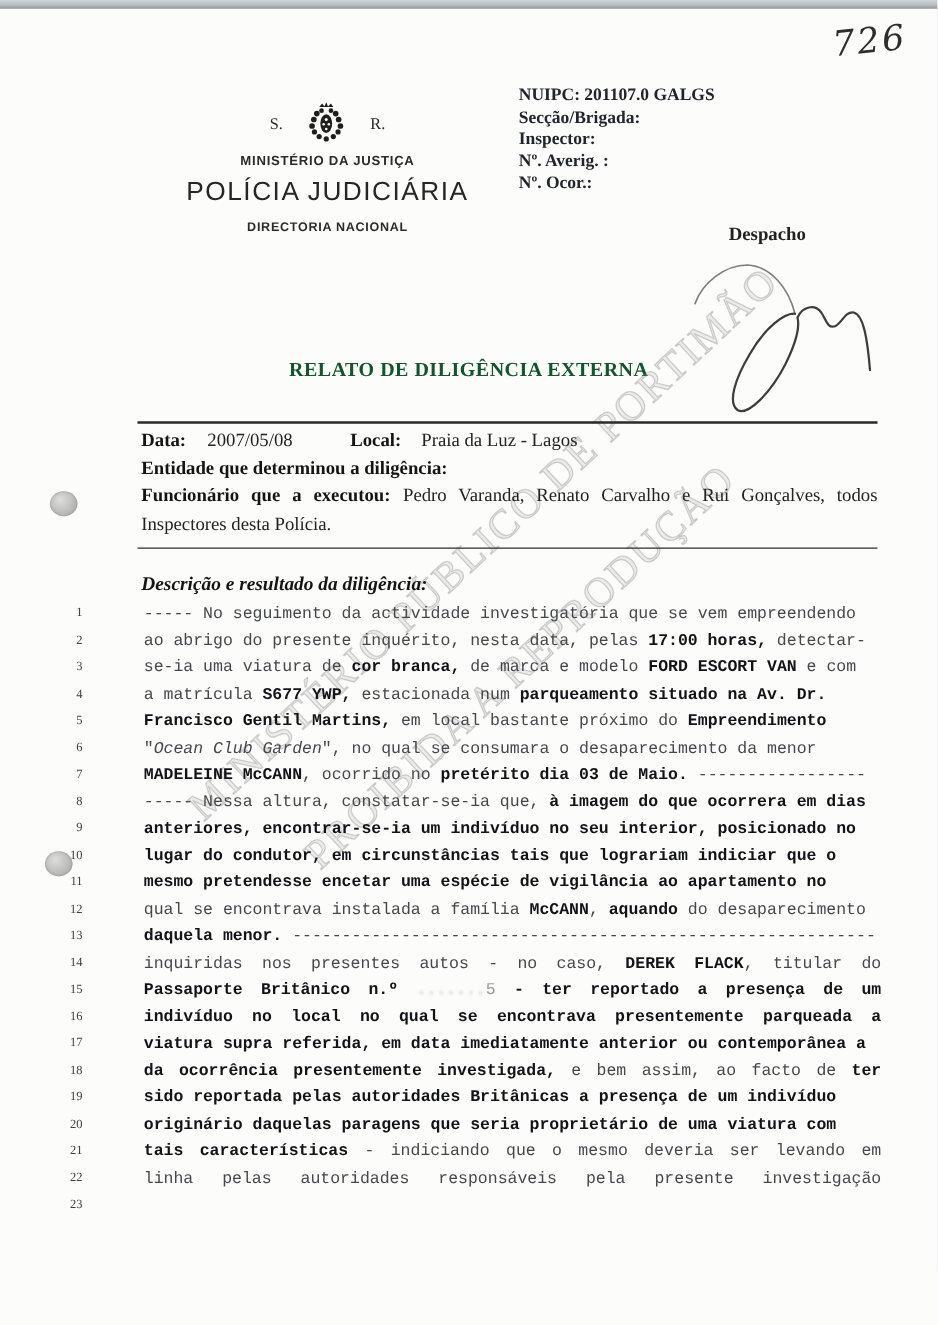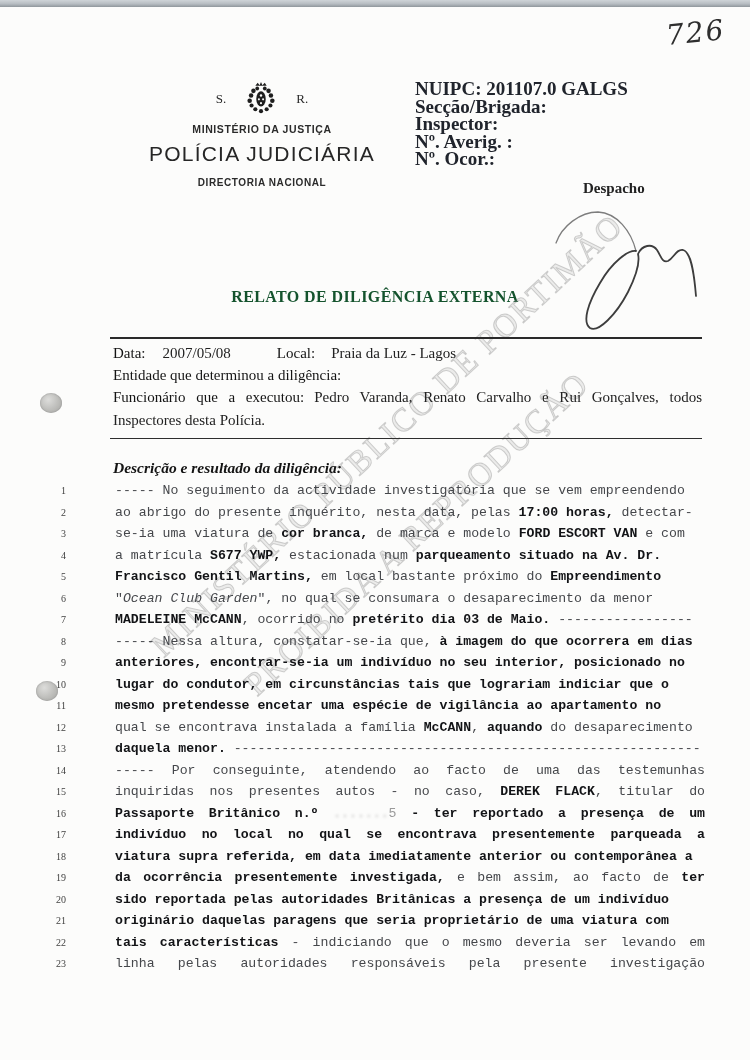--- a/index.html
+++ b/index.html
@@ -15,41 +15,41 @@
   .crest-row{display:flex;align-items:center;justify-content:center;gap:16px;
         font-size:13px;color:#2a2a2a;}
   .ministry{font-family:"Liberation Sans",sans-serif;font-size:10.5px;font-weight:bold;
         letter-spacing:.6px;color:#2b2b2b;margin-top:5px;}
   .org{font-family:"Liberation Sans",sans-serif;font-size:21px;letter-spacing:1.2px;
         color:#262626;margin-top:7px;}
   .dir{font-family:"Liberation Sans",sans-serif;font-size:10px;font-weight:bold;
         letter-spacing:.6px;color:#2b2b2b;margin-top:11px;}
 
   
-  .hdr-right{position:absolute;left:415px;top:80px;font-weight:bold;font-size:19px;
+  .hdr-right{position:absolute;left:415px;top:68px;font-weight:bold;font-size:14px;
         line-height:17.6px;color:#20242c;}
   .despacho{position:absolute;left:583px;top:180px;font-weight:bold;font-size:15px;color:#222;}
   .sig{position:absolute;left:535px;top:195px;}
 
   .doc-title{position:absolute;top:288px;left:0;width:750px;text-align:center;
         font-weight:bold;font-size:16px;letter-spacing:.4px;color:#14532d;}
 
   
   .wm{position:absolute;left:115px;top:408px;width:540px;text-align:center;
       transform:rotate(-43deg);pointer-events:none;line-height:92px;
       font-size:33px;letter-spacing:2px;font-family:"Liberation Serif",serif;
       color:rgba(150,150,150,0.16);-webkit-text-stroke:1px rgba(125,125,125,0.34);
       white-space:nowrap;}
 
   
   .meta{position:absolute;left:110px;top:337px;width:592px;border-top:2px solid #2a2a2a;
         font-size:15px;color:#222;}
   .meta .row{padding-left:3px;}
   .row-date{margin-top:6px;}
-  .lbl{font-weight:normal;color:#141414;}
+  .lbl{font-weight:bold;color:#141414;}
   .v-date{margin-left:17px;}
   .l-local{margin-left:46px;}
   .v-local{margin-left:16px;}
   .row-entity{margin-top:5px;}
   .row-official{margin-top:5px;text-align:justify;text-align-last:justify;}
   .row-official .lbl{margin-right:10px;}
   .row-official2{margin-top:6px;}
   .meta-rule{margin-top:9px;border-top:1.8px solid #2e2e2e;}
 
   
@@ -194,21 +194,20 @@
       <div class="bodyline"><span>a matrícula </span><span class="b">S677 YWP,</span><span> estacionada num </span><span class="b">parqueamento situado na Av. Dr.</span></div>
       <div class="bodyline"><span class="b">Francisco Gentil Martins,</span><span> em local bastante próximo do </span><span class="b">Empreendimento</span></div>
       <div class="bodyline"><span>"</span><span class="i">Ocean Club Garden</span><span>", no qual se consumara o desaparecimento da menor</span></div>
       <div class="bodyline"><span class="b u">MADELEINE McCANN</span><span>, ocorrido no </span><span class="b">pretérito dia 03 de Maio.</span><span> -----------------</span></div>
       <div class="bodyline"><span>----- Nessa altura, constatar-se-ia que, </span><span class="b">à imagem do que ocorrera em dias</span></div>
       <div class="bodyline"><span class="b">anteriores, encontrar-se-ia um indivíduo no seu interior, posicionado no</span></div>
       <div class="bodyline"><span class="b">lugar do condutor, em circunstâncias tais que lograriam indiciar que o</span></div>
       <div class="bodyline"><span class="b">mesmo pretendesse encetar uma espécie de vigilância ao apartamento no</span></div>
       <div class="bodyline"><span>qual se encontrava instalada a família </span><span class="b u">McCANN</span><span>, </span><span class="b">aquando</span><span> do desaparecimento</span></div>
       <div class="bodyline"><span class="b">daquela menor.</span><span> -----------------------------------------------------------</span></div>
-      <div class="bodyline jl"><span>----- Por conseguinte, atendendo ao facto de uma das testemunhas</span></div>
       <div class="bodyline jl"><span>inquiridas nos presentes autos - no caso, </span><span class="b u">DEREK FLACK</span><span>, titular do</span></div>
       <div class="bodyline jl"><span class="b">Passaporte Britânico n.º </span><span class="r">.......</span><span class="f">5</span><span class="b"> - ter reportado a presença de um</span></div>
       <div class="bodyline jl"><span class="b">indivíduo no local no qual se encontrava presentemente </span><span class="b">parqueada</span><span class="b"> a</span></div>
       <div class="bodyline"><span class="b">viatura supra referida, em data imediatamente anterior ou contemporânea a</span></div>
       <div class="bodyline jl"><span class="b">da ocorrência presentemente investigada,</span><span> e bem assim, ao facto de </span><span class="b">ter</span></div>
       <div class="bodyline"><span class="b">sido reportada pelas autoridades Britânicas a presença de um indivíduo</span></div>
       <div class="bodyline"><span class="b">originário daquelas paragens que seria proprietário de uma viatura com</span></div>
       <div class="bodyline jl"><span class="b">tais características</span><span> - indiciando que o mesmo deveria ser levando em</span></div>
       <div class="bodyline jl"><span>linha pelas autoridades responsáveis pela presente investigação</span></div>
     </div>

